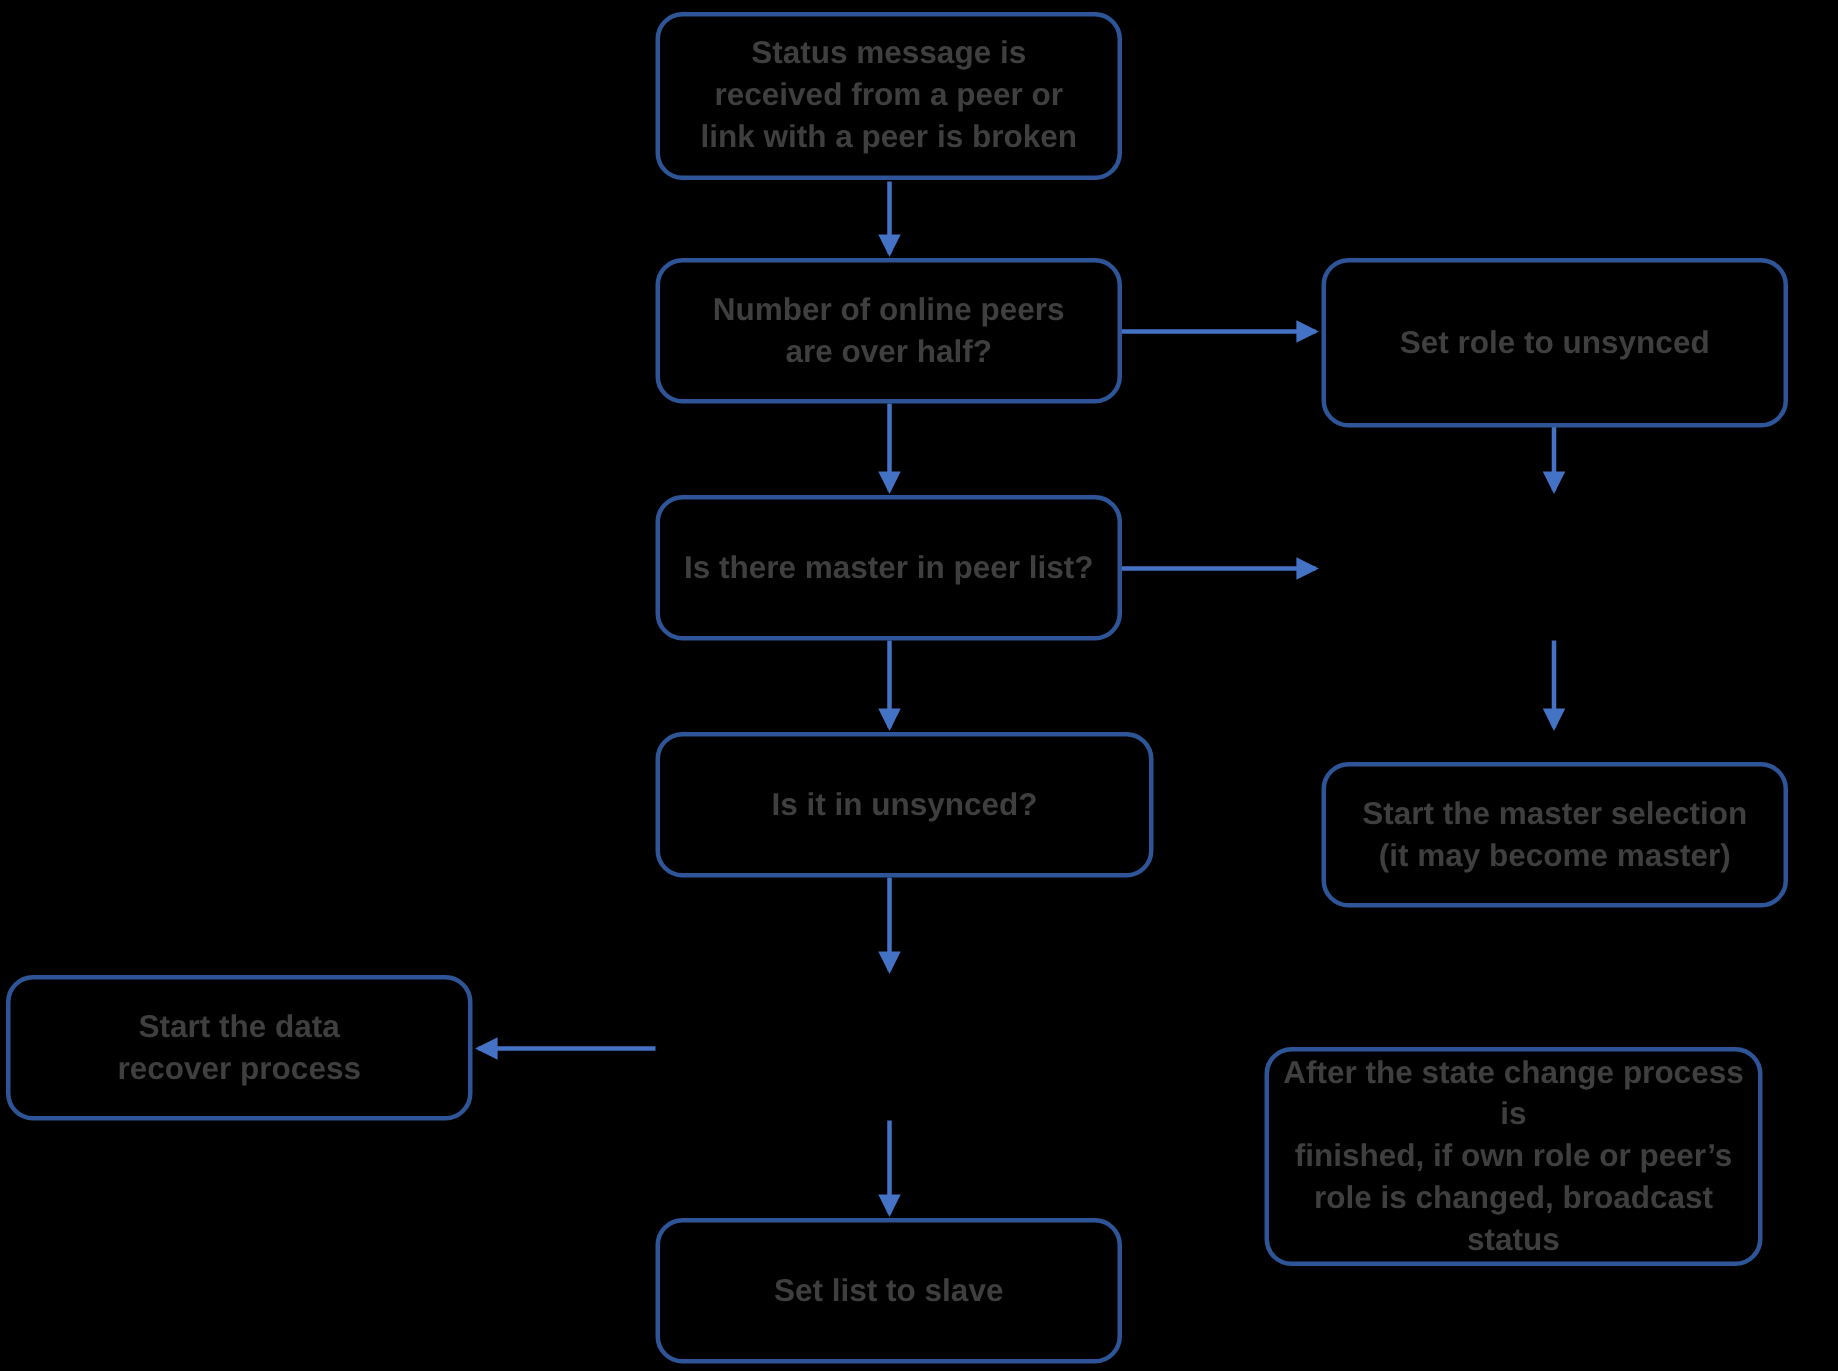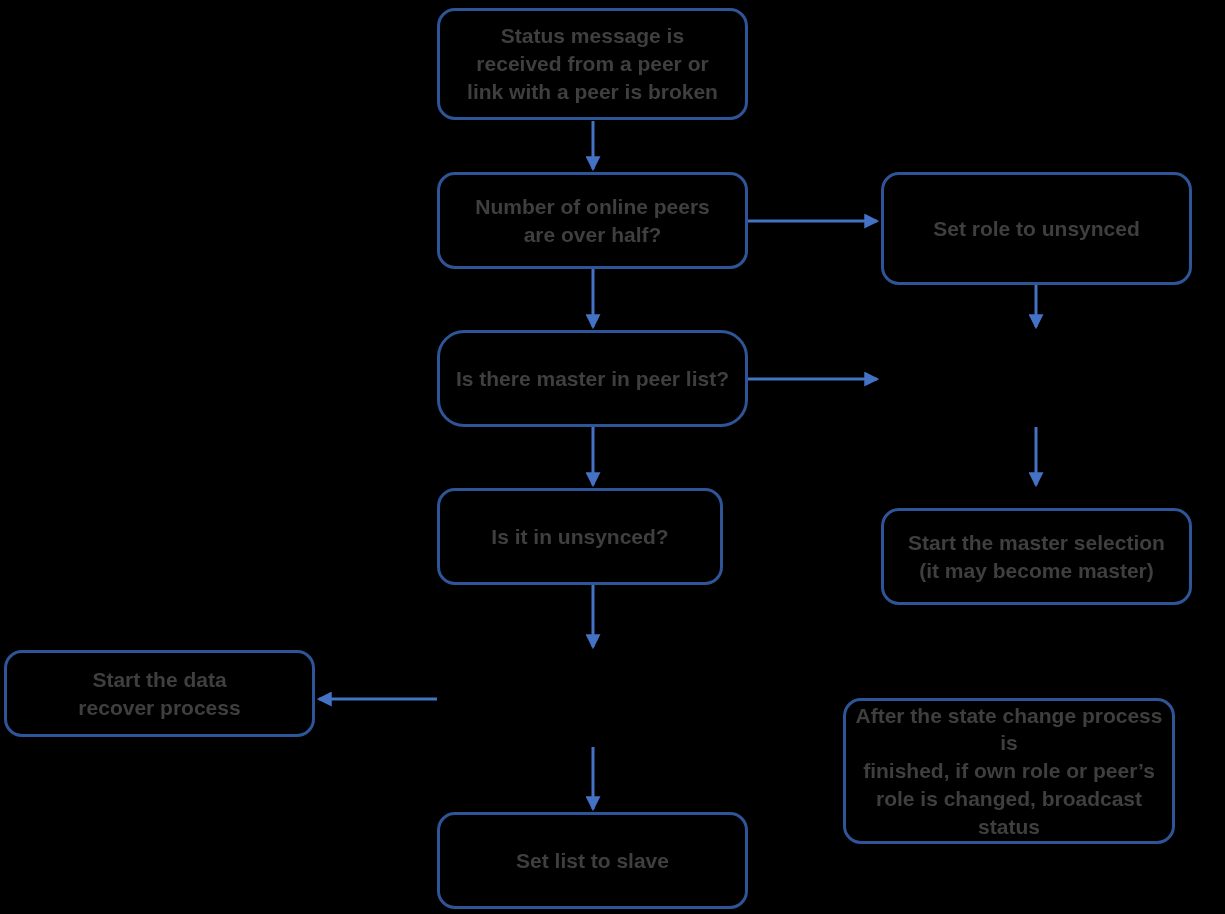--- a/index.html
+++ b/index.html
@@ -35,26 +35,26 @@
     display: flex;
     align-items: center;
     justify-content: center;
     white-space: pre-line;
     padding: 2px 0;
   }
   
   #n-status-received      { left: 437px; top: 8px;   width: 311px; height: 112px; }
   #n-peers-over-half      { left: 437px; top: 172px; width: 311px; height: 97px; }
   #n-set-role-unsynced    { left: 881px; top: 172px; width: 311px; height: 113px; }
-  #n-master-in-peer-list  { left: 437px; top: 330px; width: 311px; height: 97px; border-radius: 27px; }
+  #n-master-in-peer-list  { left: 437px; top: 330px; width: 311px; height: 97px; }
   #n-peers-status-same    { left: 881px; top: 330px; width: 311px; height: 97px; }
-  #n-is-it-unsynced       { left: 437px; top: 488px; width: 286px; height: 97px; }
+  #n-is-it-unsynced       { left: 437px; top: 488px; width: 332px; height: 97px; }
   #n-start-master-selection { left: 881px; top: 488px; width: 311px; height: 97px; margin-top: 20px; }
   #n-version-same         { left: 437px; top: 650px; width: 311px; height: 97px; }
-  #n-start-data-recover   { left: 4px;   top: 650px; width: 311px; height: 87px; }
+  #n-start-data-recover   { left: 4px;   top: 650px; width: 311px; height: 97px; }
   #n-set-role-slave       { left: 437px; top: 812px; width: 311px; height: 97px; }
   #n-broadcast-note       { left: 843px; top: 698px; width: 332px; height: 146px; }
 
   #edges {
     position: absolute;
     left: 0; top: 0;
     width: 1225px;
     height: 914px;
     pointer-events: none;
   }

